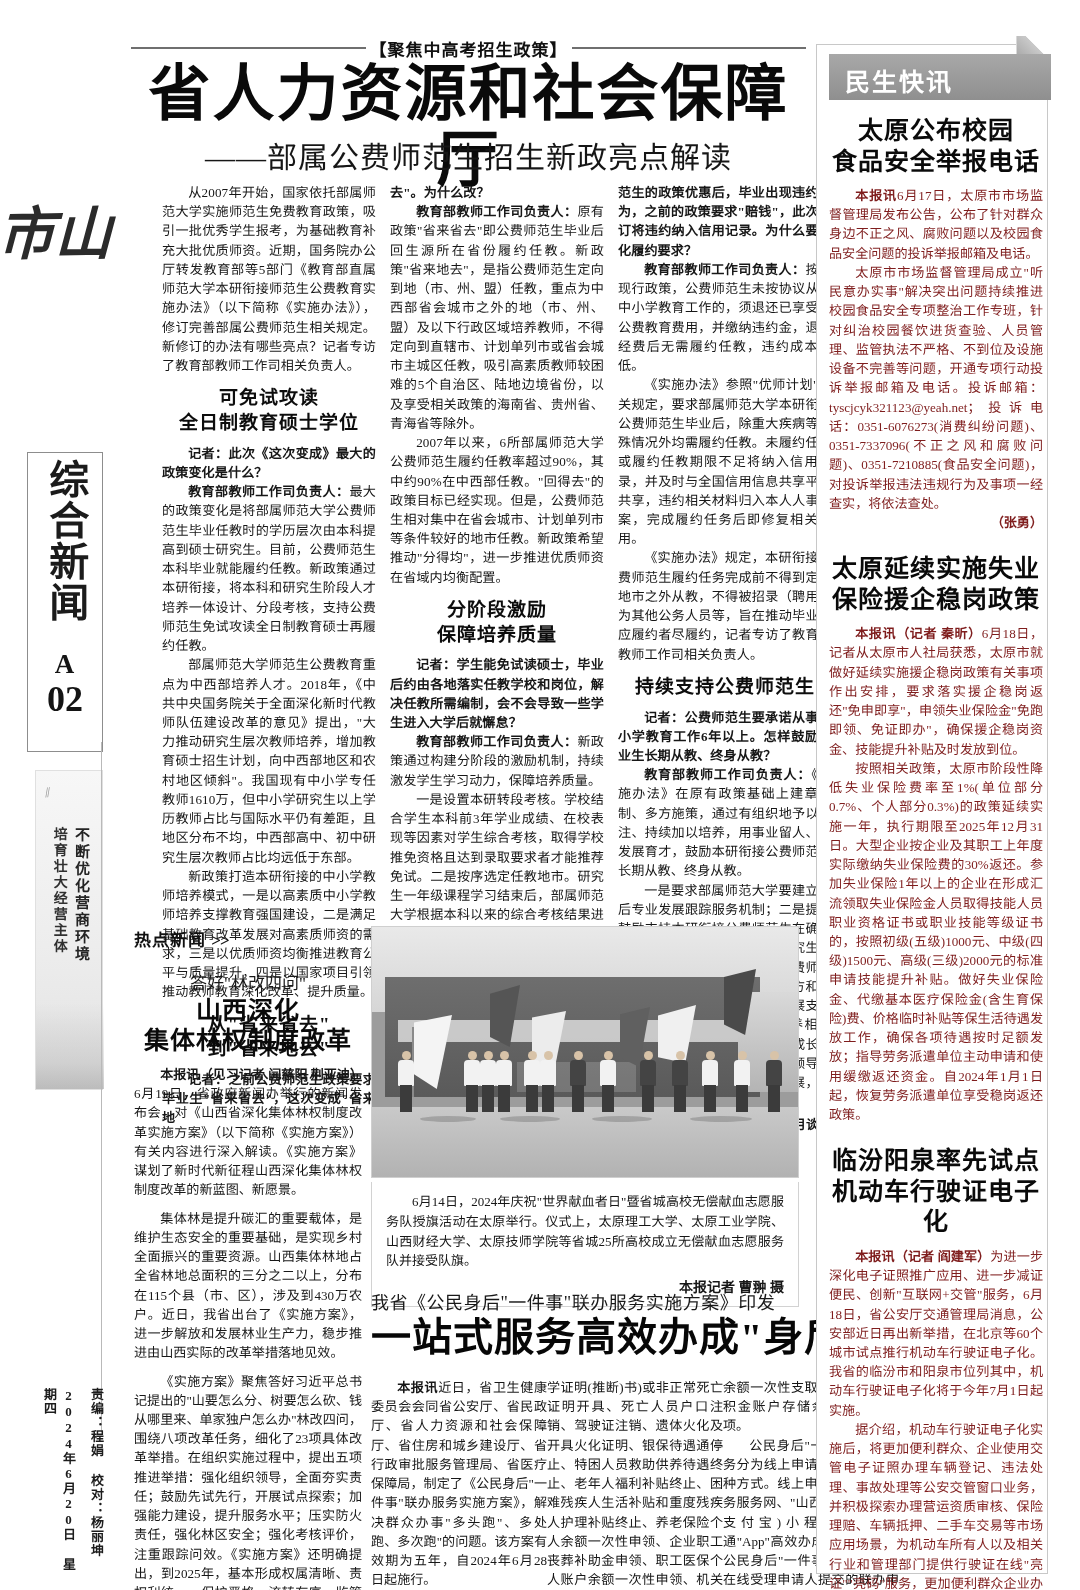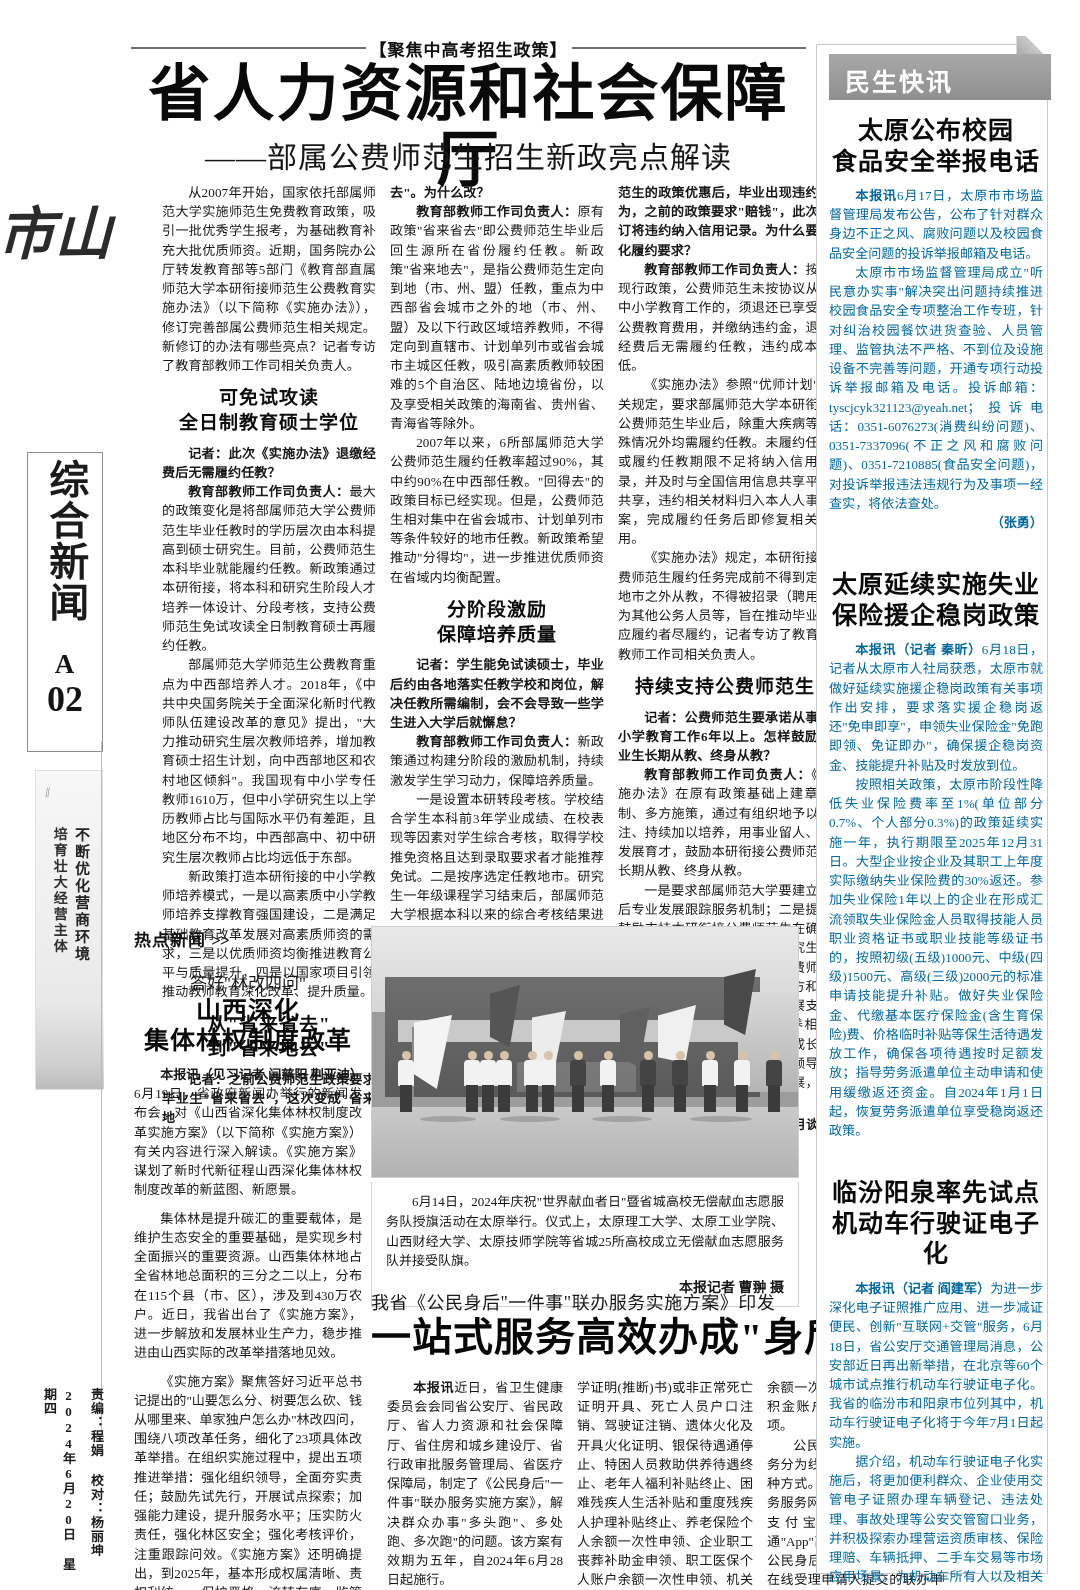--- a/index.html
+++ b/index.html
@@ -145,46 +145,46 @@
   .cap{position:absolute;left:240px;top:1182px;width:428px;
     border:1px solid #d2d2d2;border-top:none;box-sizing:border-box;padding:10px 14px 8px 14px;}
   .cap p{margin:0;font-size:13px;line-height:1.52;text-align:justify;text-indent:2em;color:#171717;}
   .cap .by{margin-top:6px;text-align:right;font-weight:700;font-size:14px;text-indent:0;}
 
   
   .bot-eyebrow{position:absolute;left:240px;top:1288px;width:560px;
     font-size:18px;color:#181818;letter-spacing:.5px;}
   .bot-title{position:absolute;left:240px;top:1316px;width:700px;
     font-weight:700;font-size:40px;line-height:1.12;letter-spacing:1px;color:#070707;}
-  .botcols{position:absolute;left:256px;top:1378px;width:566px;height:205px;
-    display:flex;gap:14px;}
+  .botcols{position:absolute;left:240px;top:1378px;width:566px;height:205px;
+    display:flex;}
   .botcols .bcol{width:176px;}
   .botcols p{margin:0;font-size:13.1px;line-height:1.47;text-align:justify;
     text-justify:inter-ideograph;text-indent:2em;color:#171717;}
   .botcols .lead{font-weight:700;}
 
   
   .right{position:absolute;left:812px;top:16px;width:268px;height:1590px;}
   .rbox{position:absolute;left:4px;top:28px;width:232px;height:1530px;
     border:1px solid #c8c8c8;box-sizing:border-box;background:#fff;}
   .banner{position:absolute;left:17px;top:38px;width:222px;height:46px;
     background:linear-gradient(180deg,#a8a8a8,#8f8f8f);}
   .banner .btxt{position:absolute;left:16px;top:8px;font-weight:700;font-size:25px;
     color:#fff;letter-spacing:2px;}
   .fold{position:absolute;left:204px;top:20px;width:36px;height:20px;
     background:linear-gradient(225deg,#ffffff 0%,#ffffff 48%,#c9c9c9 50%,#a9a9a9 100%);
     border-left:1px solid #d9d9d9;}
   .rinner{position:absolute;left:17px;top:100px;width:214px;}
   .r-title{text-align:center;font-weight:700;font-size:25px;line-height:1.22;
     letter-spacing:1px;color:#0a0a0a;margin-bottom:9px;}
   .rinner p{margin:0;font-size:13.1px;line-height:1.47;text-align:justify;
-    text-justify:inter-ideograph;text-indent:2em;color:#0369a1;}
+    text-justify:inter-ideograph;text-indent:2em;color:#7f1d1d;}
   .rinner .lead{font-weight:700;}
   .rinner .sign{text-align:right;font-weight:700;text-indent:0;}
-  .r-title.mt{margin-top:38px;}
+  .r-title.mt{margin-top:22px;}
 </style>
 </head>
 <body>
 
 <div class="page">
 
   <div class="rail">
     <div class="masthead">
       <span class="mast-ch">山</span>
       <span class="mast-ch">市</span>
@@ -223,21 +223,21 @@
     <div class="subhead">——部属公费师范生招生新政亮点解读</div>
 
     <div class="cols">
 
       <div class="col">
         <p>从2007年开始，国家依托部属师范大学实施师范生免费教育政策，吸引一批优秀学生报考，为基础教育补充大批优质师资。近期，国务院办公厅转发教育部等5部门《教育部直属师范大学本研衔接师范生公费教育实施办法》（以下简称《实施办法》），修订完善部属公费师范生相关规定。新修订的办法有哪些亮点？记者专访了教育部教师工作司相关负责人。</p>
         <div class="sh">
           <div>可免试攻读</div>
           <div>全日制教育硕士学位</div>
         </div>
-        <p class="q">记者：此次《实施办法》退缴经费后无需履约任教？</p>
+        <p class="q">记者：此次《这次变成》最大的政策变化是什么？</p>
         <p><span class="q">教育部教师工作司负责人：</span><span>最大的政策变化是将部属师范大学公费师范生毕业任教时的学历层次由本科提高到硕士研究生。目前，公费师范生本科毕业就能履约任教。新政策通过本研衔接，将本科和研究生阶段人才培养一体设计、分段考核，支持公费师范生免试攻读全日制教育硕士再履约任教。</span></p>
         <p>部属师范大学师范生公费教育重点为中西部培养人才。2018年，《中共中央国务院关于全面深化新时代教师队伍建设改革的意见》提出，"大力推动研究生层次教师培养，增加教育硕士招生计划，向中西部地区和农村地区倾斜"。我国现有中小学专任教师1610万，但中小学研究生以上学历教师占比与国际水平仍有差距，且地区分布不均，中西部高中、初中研究生层次教师占比均远低于东部。</p>
         <p>新政策打造本研衔接的中小学教师培养模式，一是以高素质中小学教师培养支撑教育强国建设，二是满足基础教育改革发展对高素质师资的需求，三是以优质师资均衡推进教育公平与质量提升，四是以国家项目引领推动教师教育深化改革、提升质量。</p>
         <div class="sh">
           <div>从"省来省去"</div>
           <div>到"省来地去"</div>
         </div>
         <p class="q">记者：之前公费师范生政策要求毕业生"省来省去"，这次变成"省来地</p>
       </div>
 

